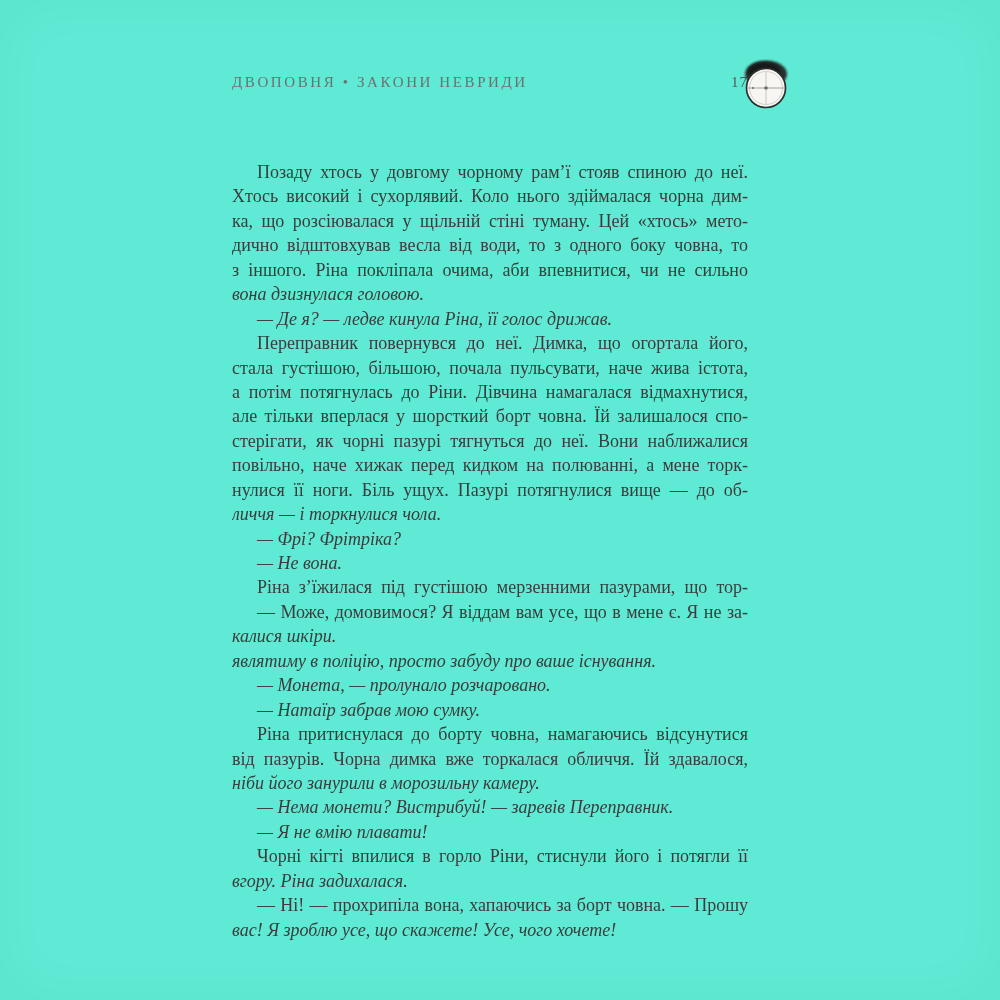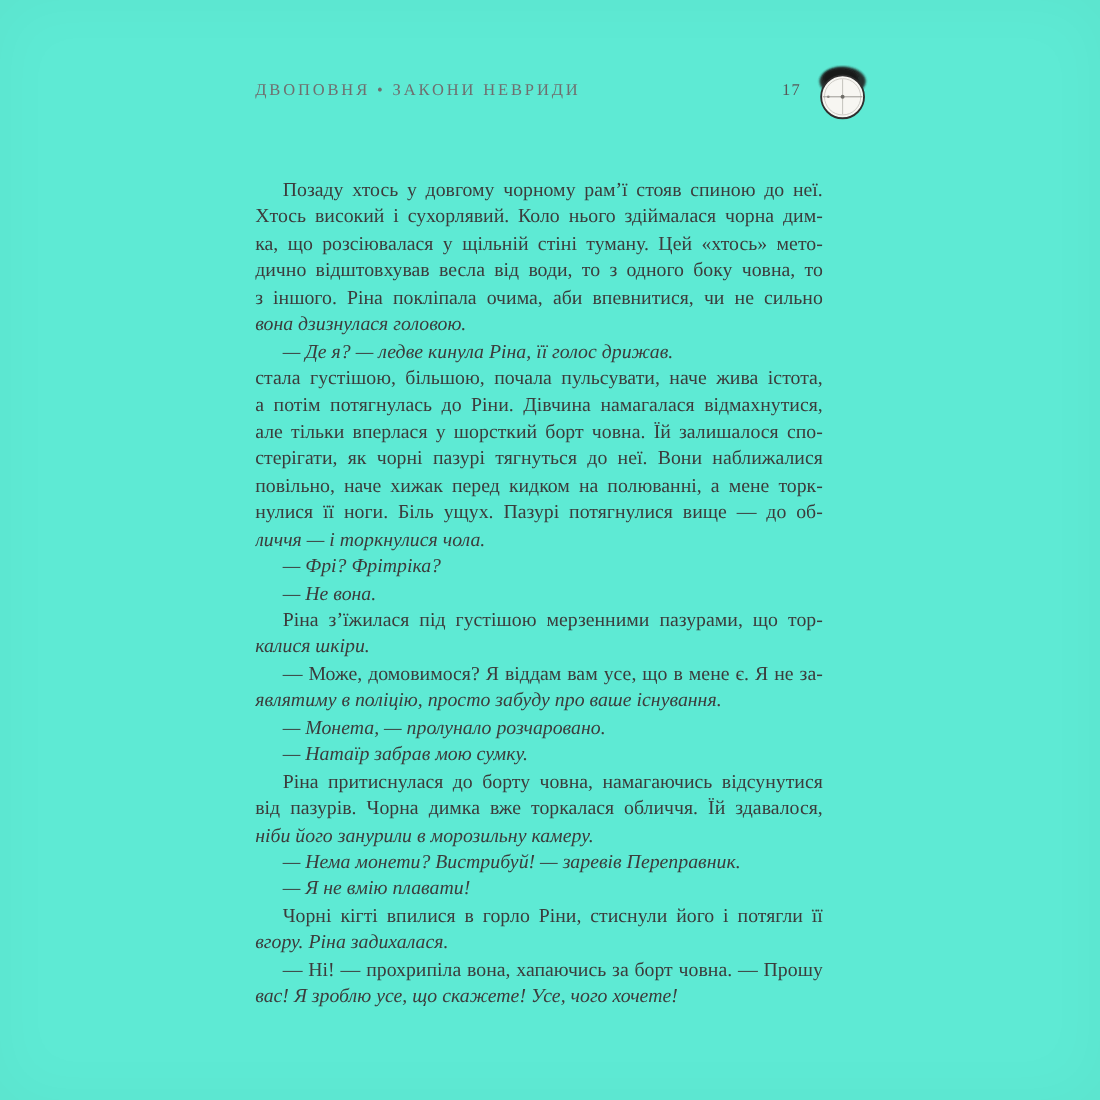--- a/index.html
+++ b/index.html
@@ -23,21 +23,21 @@
   .running-title {
     font-size: 15px;
     letter-spacing: 2.6px;
     color: #6f6f6f;
   }
   .page-number {
     margin-left: auto;
     font-size: 15px;
     letter-spacing: 1px;
     color: #585858;
-    padding-right: 20px;
+    padding-right: 0;
   }
   .emblem {
     position: absolute;
     top: 59px; left: 740px;
     width: 52px; height: 52px;
   }
   .text-block {
     position: absolute;
     top: 124px; left: 232px; width: 516px;
     color: #3c3c3c;
@@ -86,32 +86,33 @@
   </div>
 
   <div class="text-block" id="text-block">
       <div class="line first">Позаду хтось у довгому чорному рам’ї стояв спиною до неї.</div>
       <div class="line">Хтось високий і сухорлявий. Коло нього здіймалася чорна дим-</div>
       <div class="line">ка, що розсіювалася у щільній стіні туману. Цей «хтось» мето-</div>
       <div class="line">дично відштовхував весла від води, то з одного боку човна, то</div>
       <div class="line">з іншого. Ріна покліпала очима, аби впевнитися, чи не сильно</div>
       <div class="line last">вона дзизнулася головою.</div>
       <div class="line first last">— Де я? — ледве кинула Ріна, її голос дрижав.</div>
+      <div class="line first">Переправник повернувся до неї. Димка, що огортала його,</div>
       <div class="line">стала густішою, більшою, почала пульсувати, наче жива істота,</div>
       <div class="line">а потім потягнулась до Ріни. Дівчина намагалася відмахнутися,</div>
       <div class="line">але тільки вперлася у шорсткий борт човна. Їй залишалося спо-</div>
       <div class="line">стерігати, як чорні пазурі тягнуться до неї. Вони наближалися</div>
       <div class="line">повільно, наче хижак перед кидком на полюванні, а мене торк-</div>
       <div class="line">нулися її ноги. Біль ущух. Пазурі потягнулися вище — до об-</div>
       <div class="line last">личчя — і торкнулися чола.</div>
       <div class="line first last">— Фрі? Фрітріка?</div>
       <div class="line first last">— Не вона.</div>
       <div class="line first">Ріна з’їжилася під густішою мерзенними пазурами, що тор-</div>
+      <div class="line first">— Може, домовимося? Я віддам вам усе, що в мене є. Я не за-</div>
       <div class="line last">калися шкіри.</div>
-      <div class="line first">— Може, домовимося? Я віддам вам усе, що в мене є. Я не за-</div>
       <div class="line last">являтиму в поліцію, просто забуду про ваше існування.</div>
       <div class="line first last">— Монета, — пролунало розчаровано.</div>
       <div class="line first last">— Натаїр забрав мою сумку.</div>
       <div class="line first">Ріна притиснулася до борту човна, намагаючись відсунутися</div>
       <div class="line">від пазурів. Чорна димка вже торкалася обличчя. Їй здавалося,</div>
       <div class="line last">ніби його занурили в морозильну камеру.</div>
       <div class="line first last">— Нема монети? Вистрибуй! — заревів Переправник.</div>
       <div class="line first last">— Я не вмію плавати!</div>
       <div class="line first">Чорні кігті впилися в горло Ріни, стиснули його і потягли її</div>
       <div class="line last">вгору. Ріна задихалася.</div>

